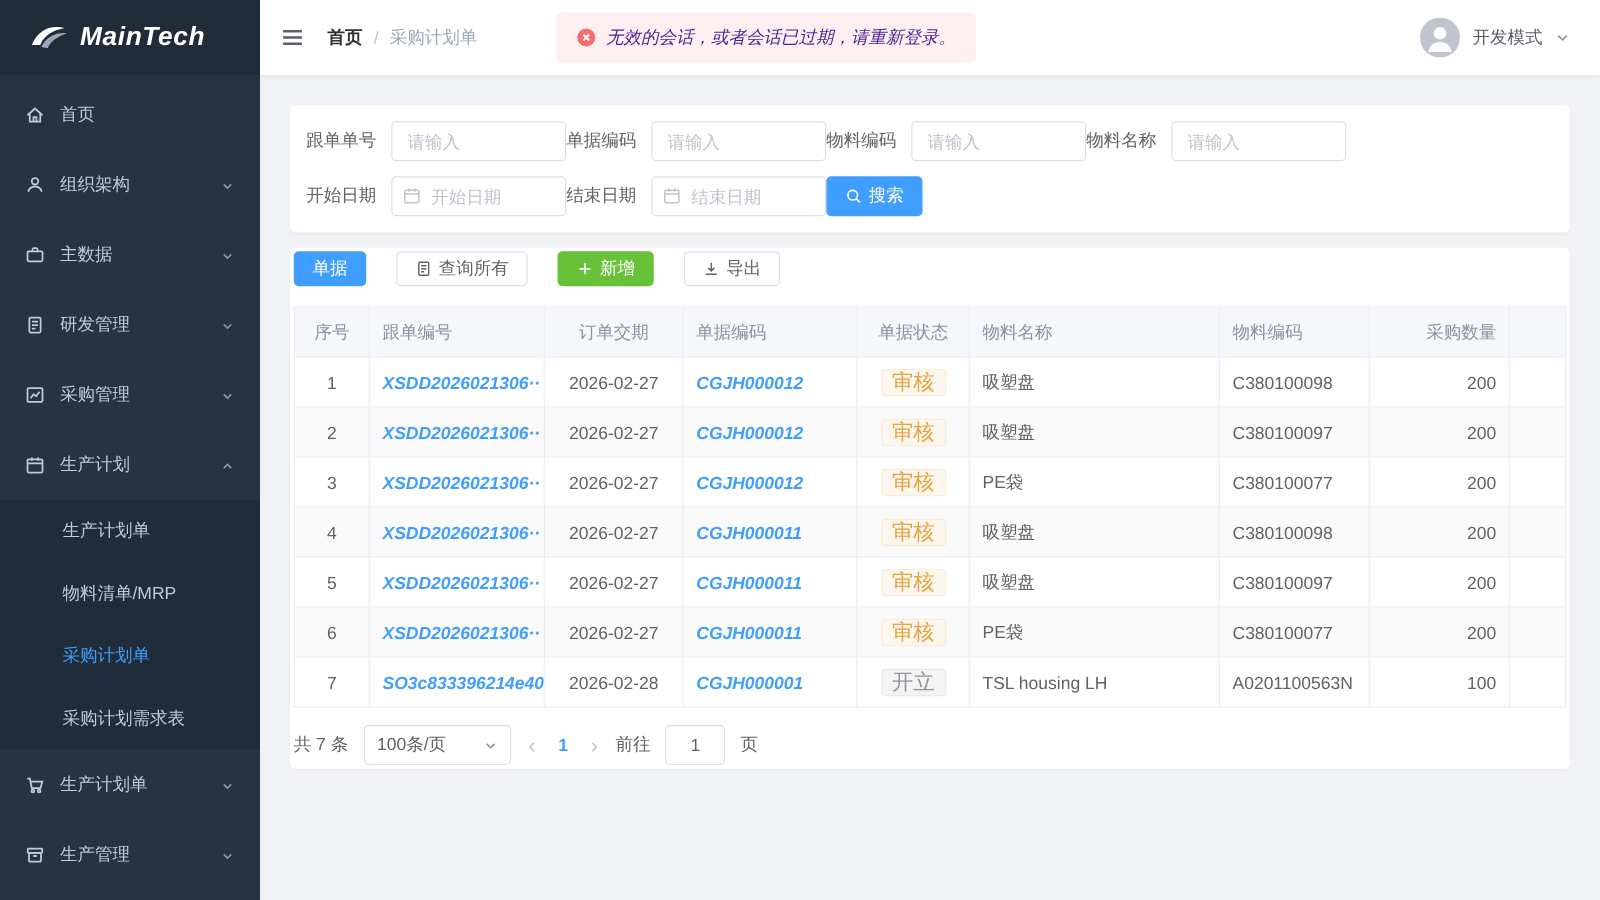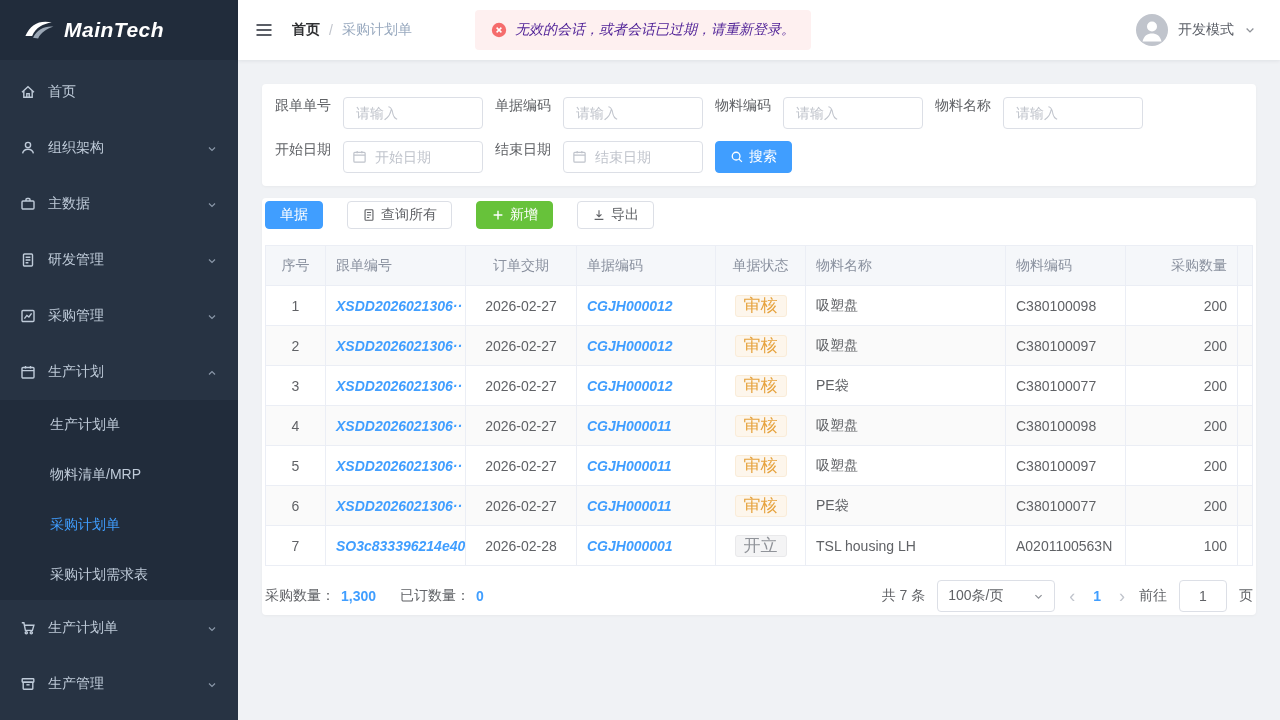--- a/index.html
+++ b/index.html
@@ -1,21 +1,21 @@
 <!DOCTYPE html>
 <html><head>
 <meta charset="utf-8">
 <style>
   * { margin:0; padding:0; box-sizing:border-box; }
   html,body { width:1280px; height:720px; overflow:hidden; }
   body { font-family:"Liberation Sans","DejaVu Sans",sans-serif; font-size:14px; color:#606266; background:#f0f2f5; }
   .app { display:flex; width:1280px; height:720px; }
 
   
-  .sidebar { width:238px; flex-shrink:0; background:#273343; display:flex; flex-direction:column; }
+  .sidebar { width:208px; flex-shrink:0; background:#273343; display:flex; flex-direction:column; }
   .logo { height:60px; background:#212c3b; display:flex; align-items:center; padding-left:22px; gap:8px; }
   .logo-text { color:#fff; font-size:21px; font-weight:700; font-style:italic; letter-spacing:0.5px; }
   .menu { flex:1; overflow:hidden; padding-top:4px; }
   .menu-item { height:56px; display:flex; align-items:center; padding:0 20px; color:#bfcbd9; cursor:pointer; }
   .mi-icon { width:16px; height:16px; margin-right:12px; display:flex; align-items:center; }
   .mi-icon svg { width:16px; height:16px; }
   .mi-label { flex:1; font-size:14px; }
   .mi-arrow { width:12px; height:12px; color:#8a97a8; }
   .mi-arrow svg { width:12px; height:12px; }
   .submenu { background:#212c3b; }
@@ -38,21 +38,21 @@
   .user-caret { color:#909399; display:flex; }
 
   
   .main { flex:1; padding:24px; overflow:hidden; background:#f0f2f5; }
   .card { background:#fff; border-radius:4px; box-shadow:0 1px 3px rgba(0,0,0,.04); }
 
   
   .filter-card { padding:13px; margin-bottom:12px; }
   .filter-row { display:flex; align-items:center; }
   .filter-row + .filter-row { margin-top:12px; }
-  .field { display:flex; margin-right:12px; }
+  .field { display:flex; align-items:center; }
   .field-label { width:56px; margin-right:12px; color:#606266; white-space:nowrap; }
   .text-input { width:140px; height:32px; border:1px solid #dcdfe6; border-radius:4px; padding:0 12px; font-size:14px; color:#606266; outline:none; font-family:inherit; }
   .text-input::placeholder { color:#c0c4cc; }
   .date-wrap { position:relative; }
   .date-wrap .cal-ic { position:absolute; left:9px; top:8px; width:15px; height:15px; color:#c0c4cc; pointer-events:none; }
   .date-input { padding-left:31px; }
   .btn { height:32px; border:1px solid #dcdfe6; background:#fff; border-radius:4px; padding:0 14px; font-size:14px; color:#606266; cursor:pointer; display:inline-flex; align-items:center; gap:5px; font-family:inherit; }
   .btn-primary { background:#409eff; border-color:#409eff; color:#fff; }
   .btn-success { background:#67c23a; border-color:#67c23a; color:#fff; }
   .btn .bic { width:14px; height:14px; display:flex; }
@@ -477,26 +477,20 @@
               <td class="c-center"><span class="tag tag-info">开立</span></td>
               <td class="c-left">TSL housing LH</td>
               <td class="c-left wrap-code">A0201100563N</td>
               <td class="c-right">100</td>
               <td></td>
             </tr>
           </tbody>
         </table>
 
         <div class="table-footer">
-          <div class="sum-left">
-            <span class="sum-label">采购数量：</span>
-            <span class="sum-value">1,300</span>
-            <span class="sum-label">已订数量：</span>
-            <span class="sum-value">0</span>
-          </div>
           <div class="pager">
             <span class="pager-total">共 7 条</span>
             <div class="page-size">
               <span>100条/页</span>
               <span class="user-caret">
                 <svg viewBox="0 0 16 16" fill="none" stroke="currentColor" stroke-width="1.8">
                     <path d="M3.5 6 L8 10.5 L12.5 6"></path>
                   </svg>
               </span>
             </div>

